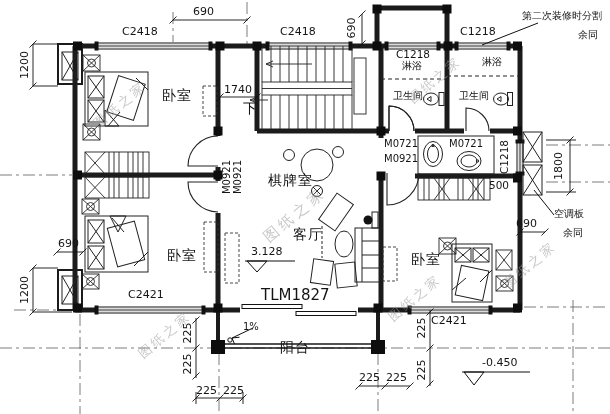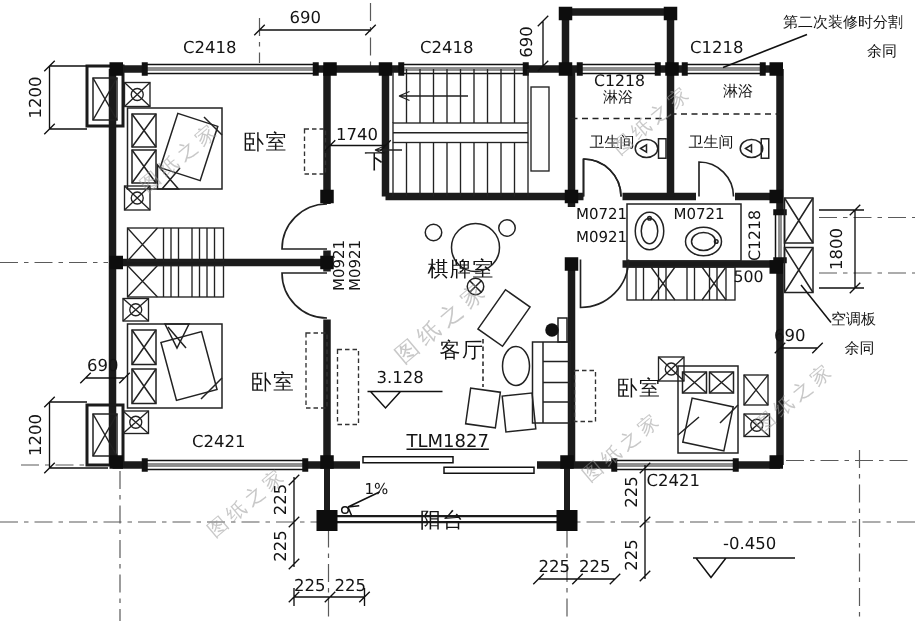--- a/index.html
+++ b/index.html
@@ -330,21 +330,21 @@
   </g>
 </svg>
 
   <span class="lbl" style="left:122px;top:26px;">C2418</span>
   <span class="lbl" style="left:280px;top:26px;">C2418</span>
   <span class="lbl" style="left:460px;top:26px;">C1218</span>
   <span class="lbl" style="left:396px;top:49px;font-size:10.5px;">C1218</span>
   <span class="lbl rot" style="left:504px;top:157px;font-size:10.5px;">C1218</span>
   <span class="lbl" style="left:128px;top:289px;">C2421</span>
   <span class="lbl" style="left:431px;top:315px;">C2421</span>
-  <span class="lbl" style="left:271px;top:288px;font-size:12px;text-decoration:underline;">TLM1827</span>
+  <span class="lbl" style="left:261px;top:288px;font-size:15px;">TLM1827</span>
   <span class="lbl rot" style="left:227px;top:177px;font-size:10px;">M0921</span>
   <span class="lbl rot" style="left:238px;top:177px;font-size:10px;">M0921</span>
   <span class="lbl" style="left:384px;top:139px;font-size:10px;">M0721</span>
   <span class="lbl" style="left:384px;top:154px;font-size:10px;">M0921</span>
   <span class="lbl" style="left:449px;top:139px;font-size:10px;">M0721</span>
 
   <span class="lbl" style="left:193px;top:6px;">690</span>
   <span class="lbl rot" style="left:351px;top:28px;">690</span>
   <span class="lbl rot" style="left:24px;top:65px;">1200</span>
   <span class="lbl rot" style="left:24px;top:290px;">1200</span>
@@ -358,21 +358,21 @@
   <span class="lbl rot" style="left:421px;top:328px;">225</span>
   <span class="lbl rot" style="left:421px;top:370px;">225</span>
   <span class="lbl" style="left:196px;top:385px;">225</span>
   <span class="lbl" style="left:223px;top:385px;">225</span>
   <span class="lbl" style="left:359px;top:372px;">225</span>
   <span class="lbl" style="left:386px;top:372px;">225</span>
 
   <span class="lbl cn" style="left:162px;top:88px;">卧室</span>
   <span class="lbl cn" style="left:167px;top:248px;">卧室</span>
   <span class="lbl cn" style="left:411px;top:252px;">卧室</span>
-  <span class="lbl cn" style="left:285px;top:173px;text-align:center;">棋牌室</span>
+  <span class="lbl cn" style="left:268px;top:173px;text-align:center;">棋牌室</span>
   <span class="lbl cn" style="left:293px;top:228px;font-family:Liberation Serif, serif;">客厅</span>
   <span class="lbl sm" style="left:393px;top:92px;">卫生间</span>
   <span class="lbl sm" style="left:459px;top:92px;">卫生间</span>
   <span class="lbl sm" style="left:402px;top:62px;">淋浴</span>
   <span class="lbl sm" style="left:482px;top:58px;">淋浴</span>
   <span class="lbl cn" style="left:280px;top:340px;">阳台</span>
 
   <span class="lbl" style="left:251px;top:246px;">3.128</span>
   <span class="lbl" style="left:482px;top:357px;">-0.450</span>
   <span class="lbl sm" style="left:522px;top:12px;">第二次装修时分割</span>

